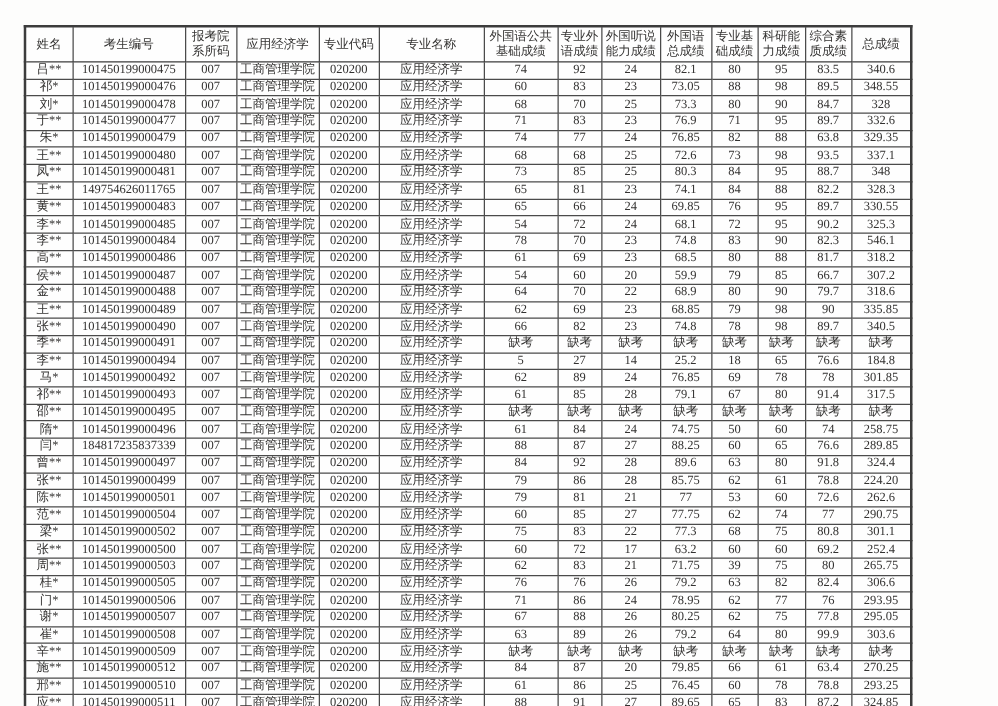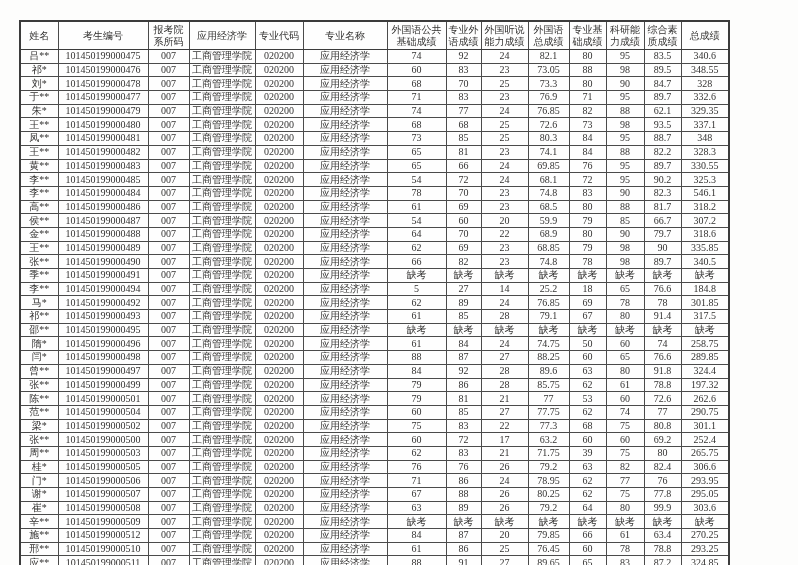--- a/index.html
+++ b/index.html
@@ -184,21 +184,21 @@
           <td>007</td>
           <td>工商管理学院</td>
           <td>020200</td>
           <td>应用经济学</td>
           <td>74</td>
           <td>77</td>
           <td>24</td>
           <td>76.85</td>
           <td>82</td>
           <td>88</td>
-          <td>62.1</td>
+          <td>63.8</td>
           <td>329.35</td>
         </tr>
         <tr>
           <td>王**</td>
           <td>101450199000480</td>
           <td>007</td>
           <td>工商管理学院</td>
           <td>020200</td>
           <td>应用经济学</td>
           <td>68</td>
@@ -221,21 +221,21 @@
           <td>85</td>
           <td>25</td>
           <td>80.3</td>
           <td>84</td>
           <td>95</td>
           <td>88.7</td>
           <td>348</td>
         </tr>
         <tr>
           <td>王**</td>
-          <td>101450199000482</td>
+          <td>149754626011765</td>
           <td>007</td>
           <td>工商管理学院</td>
           <td>020200</td>
           <td>应用经济学</td>
           <td>65</td>
           <td>81</td>
           <td>23</td>
           <td>74.1</td>
           <td>84</td>
           <td>88</td>
@@ -461,21 +461,21 @@
           <td>84</td>
           <td>24</td>
           <td>74.75</td>
           <td>50</td>
           <td>60</td>
           <td>74</td>
           <td>258.75</td>
         </tr>
         <tr>
           <td>闫*</td>
-          <td>101450199000498</td>
+          <td>184817235837339</td>
           <td>007</td>
           <td>工商管理学院</td>
           <td>020200</td>
           <td>应用经济学</td>
           <td>88</td>
           <td>87</td>
           <td>27</td>
           <td>88.25</td>
           <td>60</td>
           <td>65</td>
@@ -505,21 +505,21 @@
           <td>工商管理学院</td>
           <td>020200</td>
           <td>应用经济学</td>
           <td>79</td>
           <td>86</td>
           <td>28</td>
           <td>85.75</td>
           <td>62</td>
           <td>61</td>
           <td>78.8</td>
-          <td>197.32</td>
+          <td>224.20</td>
         </tr>
         <tr>
           <td>陈**</td>
           <td>101450199000501</td>
           <td>007</td>
           <td>工商管理学院</td>
           <td>020200</td>
           <td>应用经济学</td>
           <td>79</td>
           <td>81</td>

